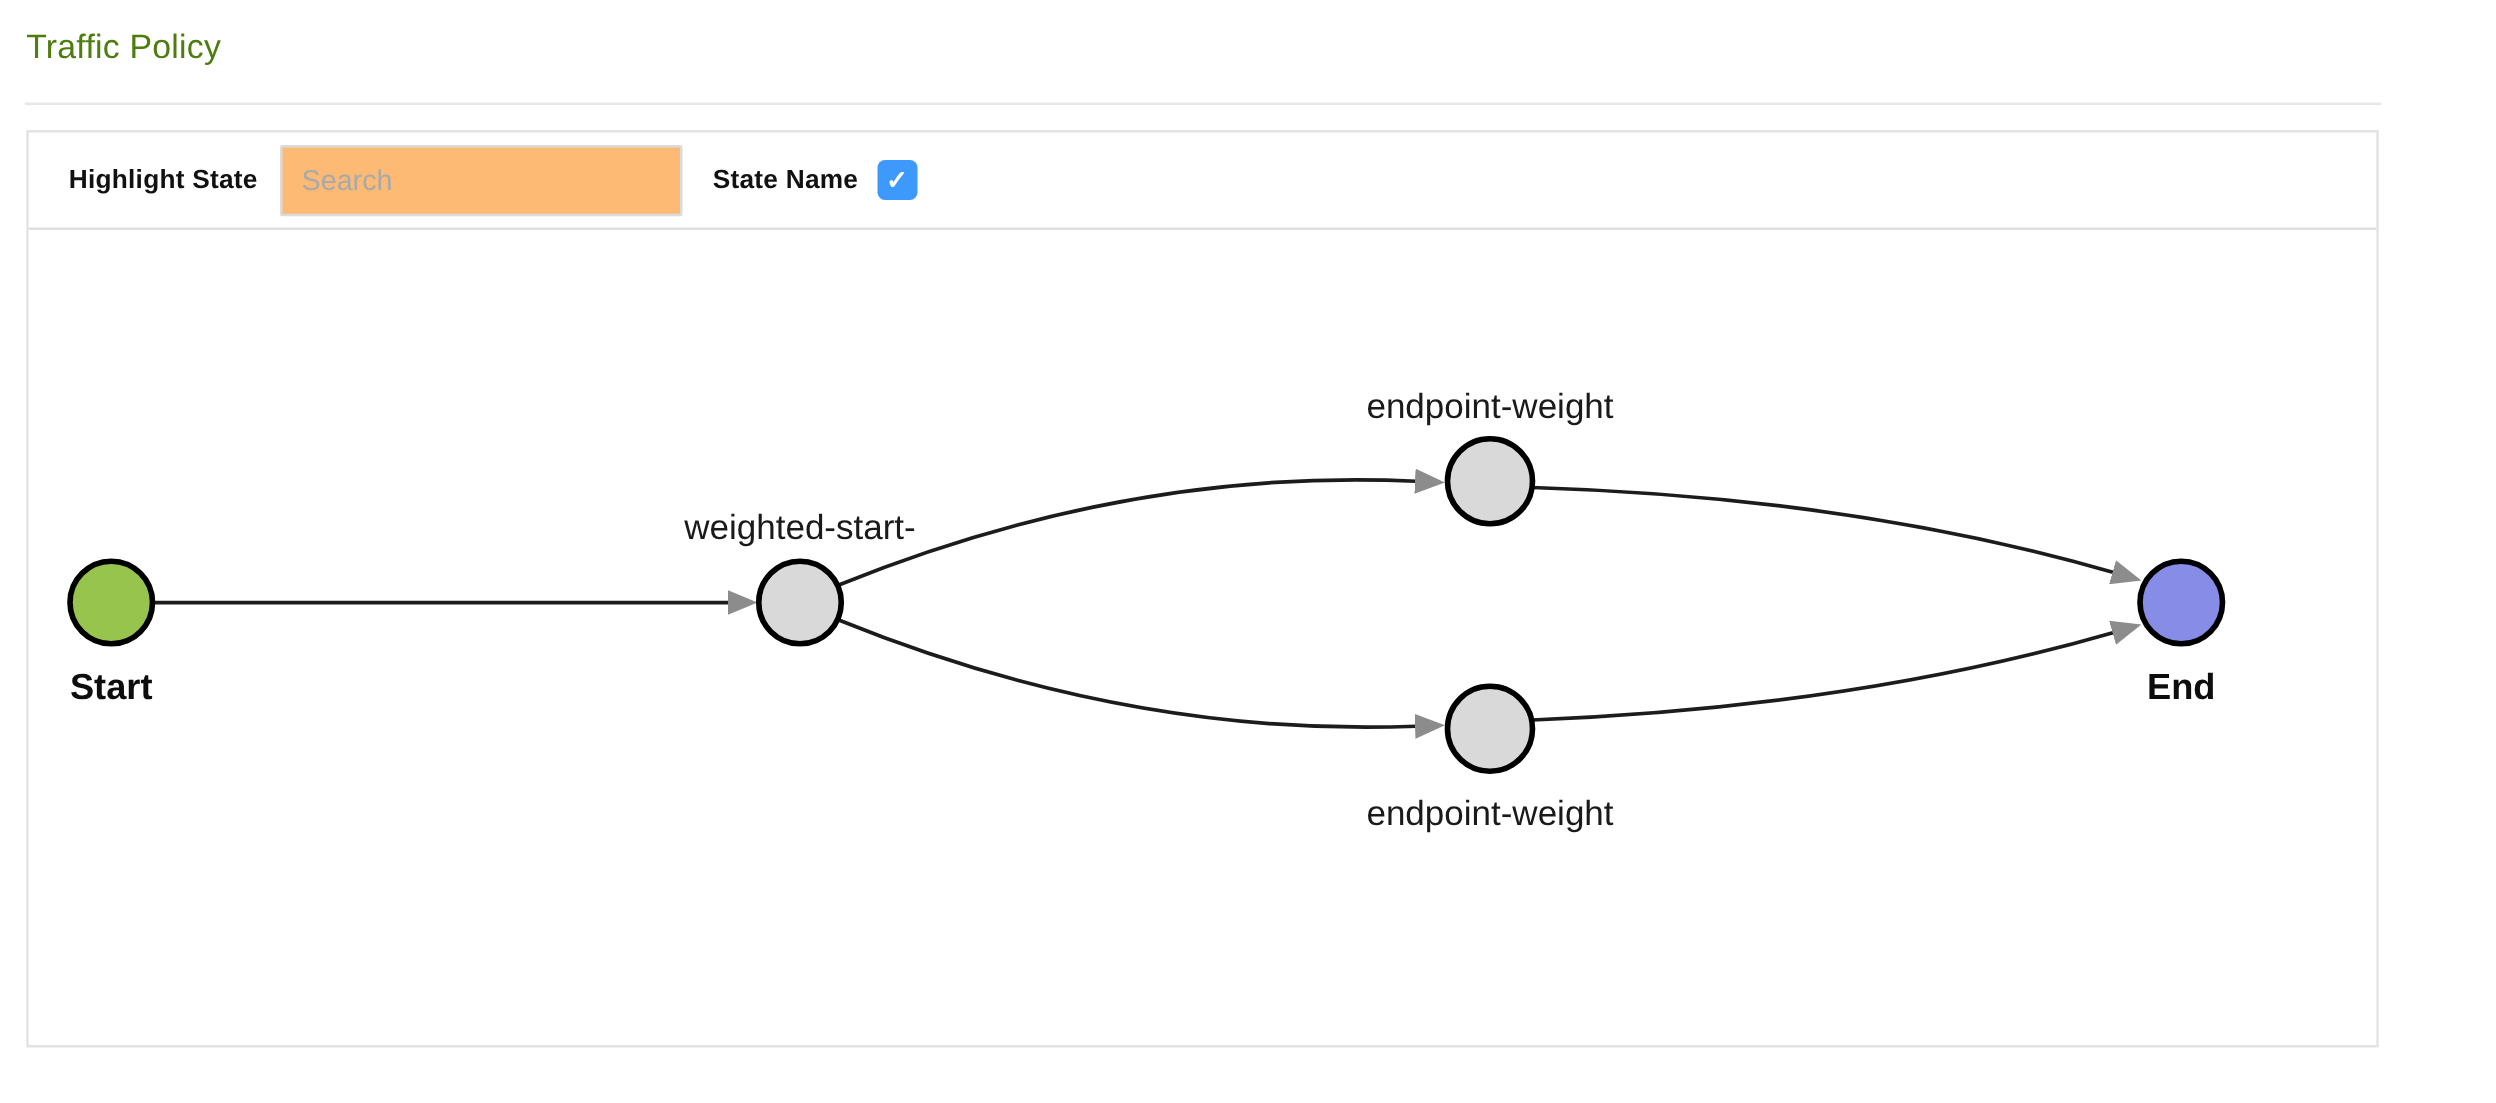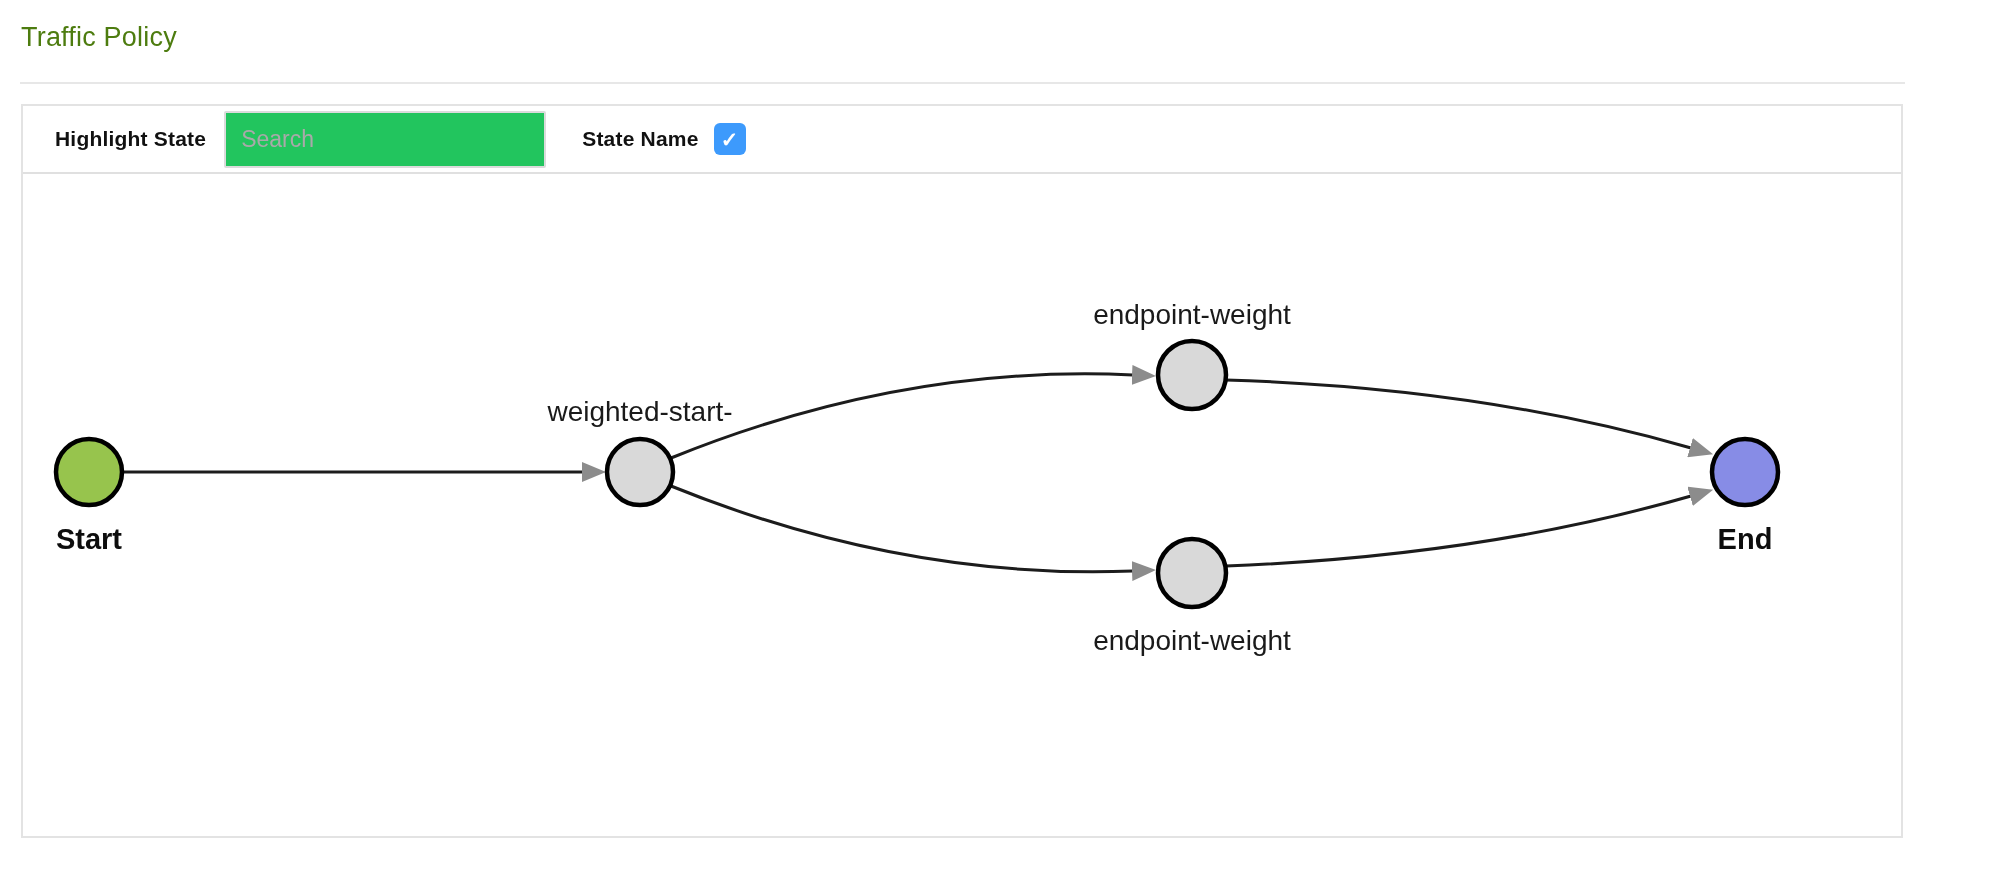--- a/index.html
+++ b/index.html
@@ -19,41 +19,41 @@
     position: absolute; left: 20px; top: 82px;
     width: 1885px; height: 2px; background: #e7e7e7;
   }
   .panel {
     position: absolute; left: 21px; top: 104px;
     width: 1882px; height: 734px;
     border: 2px solid #e3e3e3;
     background: #ffffff;
   }
   .toolbar {
-    height: 68px;
+    height: 78px;
     border-bottom: 2px solid #e0e0e0;
     display: flex; align-items: center;
     padding-left: 32px;
   }
   .toolbar-label {
     font-size: 21px; font-weight: 700; color: #111111;
     letter-spacing: 0.2px;
   }
   .search-input {
     margin-left: 18px;
     width: 322px; height: 57px;
     border: 2px solid #dbdbdb; border-radius: 2px;
     font-family: "Liberation Sans", sans-serif;
     font-size: 23px; color: #444444;
     padding: 0 15px;
     outline: none;
-    background: #22c55e;
+    background: #fdba74;
   }
   .search-input::placeholder { color: #a9a9a9; opacity: 1; }
-  .state-name-label { margin-left: 36px; }
+  .state-name-label { margin-left: 24px; }
   .checkbox {
     margin-left: 15px;
     width: 32px; height: 32px;
     border-radius: 6px;
     display: inline-flex; align-items: center; justify-content: center;
     color: #ffffff; font-size: 21px; font-weight: 700;
     cursor: pointer; user-select: none;
     line-height: 1;
   }
   .graph-canvas {

